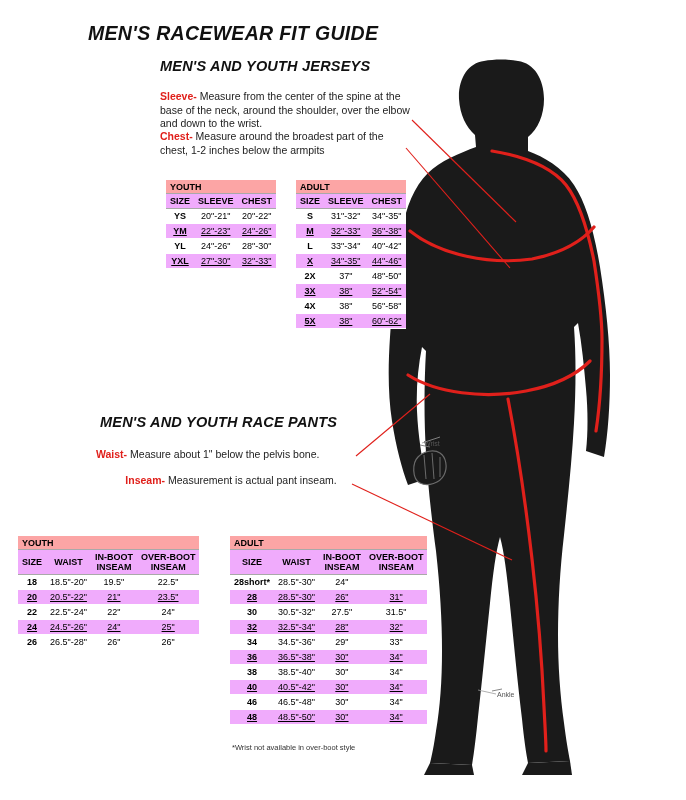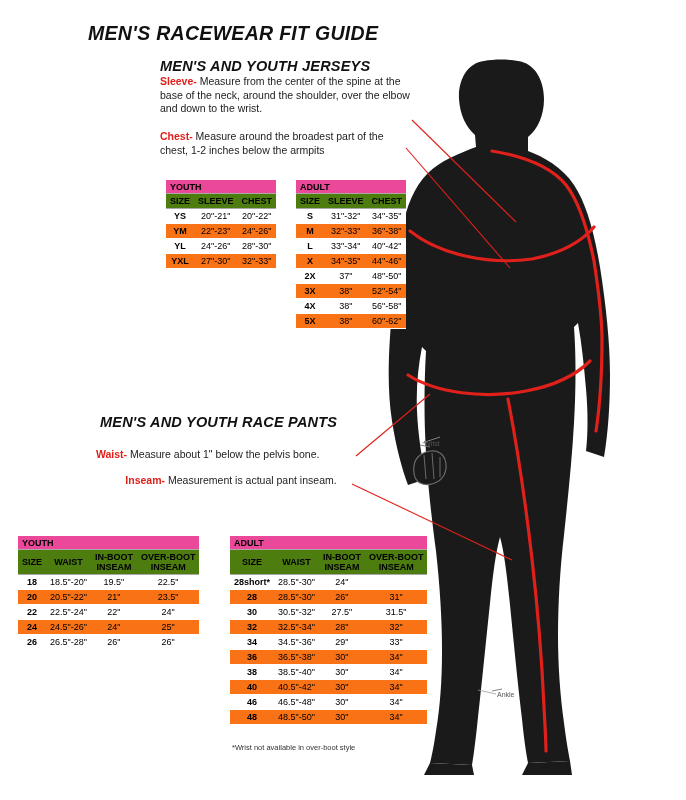--- a/index.html
+++ b/index.html
@@ -57,21 +57,21 @@
     position: absolute;
     font-size: 10.5px;
     line-height: 13.5px;
     color: #222;
     width: 260px;
   }
   .blurb .kw {
     color: #e0201b;
     font-weight: bold;
   }
-  #sleeve-desc { left: 160px; top: 75px; width: 258px; }
+  #sleeve-desc { left: 160px; top: 90px; width: 258px; }
   #chest-desc  { left: 160px; top: 130px; width: 250px; }
   #waist-desc  { left: 96px;  top: 448px; width: 300px; }
   #inseam-desc { left: 81px;  top: 474px; width: 300px; text-align: center; }
 
   
   .tbl {
     position: absolute;
     border-collapse: collapse;
     font-size: 9px;
   }
@@ -82,38 +82,38 @@
     white-space: nowrap;
     height: 13px;
     box-sizing: border-box;
   }
   .tbl .grouphead td {
     border: none;
     font-weight: bold;
     font-size: 9px;
     text-align: left;
     padding-bottom: 1px;
-    background: #ec4899;
+    background: #fca5a5;
   }
   .tbl .colhead td {
     font-weight: bold;
     font-size: 9px;
-    background: #4d7c0f;
+    background: #f0abfc;
     border-top: 1px solid #a9a9a9;
     border-bottom: 1px solid #a9a9a9;
     border-left: none;
     border-right: none;
   }
   .tbl tbody tr td {
     border-left: none;
     border-right: none;
     border-top: none;
     border-bottom: 1px solid #ffffff;
   }
-  .tbl tbody tr.shade td { background: #f97316; }
+  .tbl tbody tr.shade td { background: #f0abfc; text-decoration: underline; }
   .tbl tbody tr.plain td { background: #ffffff; }
   .tbl td.sizecell { font-weight: bold; text-align: center; }
 
   
   #youth-jersey-table { left: 166px; top: 180px; }
   #adult-jersey-table { left: 296px; top: 180px; }
   #youth-pants-table  { left: 18px;  top: 536px; }
   #adult-pants-table  { left: 230px; top: 536px; }
 
   .footnote {

